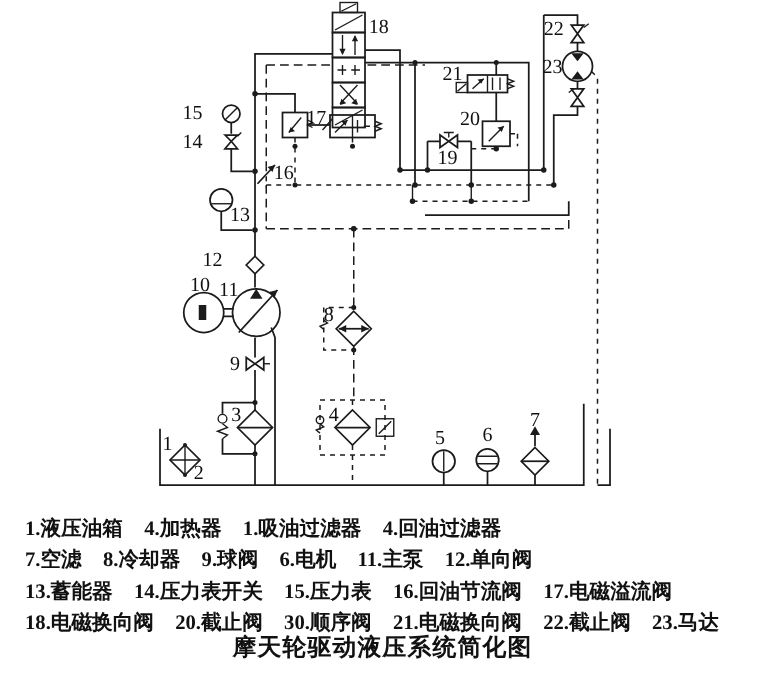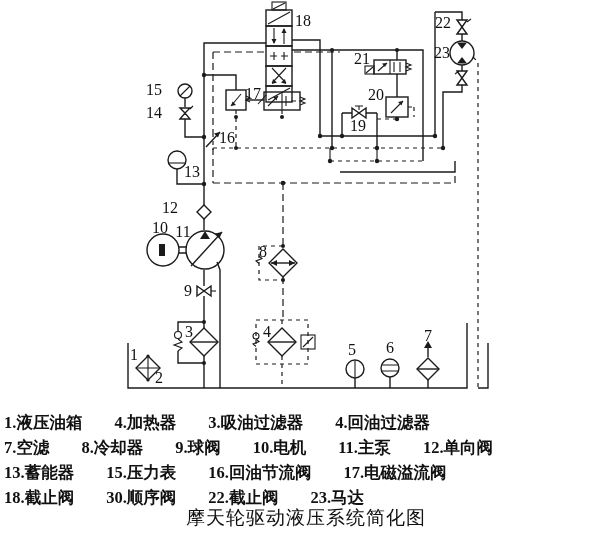--- a/index.html
+++ b/index.html
@@ -15,25 +15,25 @@
   svg .dash{fill:none;stroke:#1b1b1b;stroke-width:1.2;stroke-dasharray:7 4;}
   svg .dash2{fill:none;stroke:#1b1b1b;stroke-width:1.2;stroke-dasharray:4 4;}
   svg .fillb{fill:#1b1b1b;stroke:none;}
   svg .dot{fill:#1b1b1b;stroke:none;}
   svg text.num{font-family:"Liberation Serif",serif;font-size:16px;fill:#111;}
   .legend{
     position:absolute;left:4px;top:410px;width:604px;
     font-weight:bold;font-size:16.5px;line-height:25px;
     font-family:"Liberation Serif",serif;
   }
-  .legend-row{display:flex;gap:32px;white-space:nowrap;}
+  .legend-row{display:flex;gap:17px;white-space:nowrap;margin-left:16px;}
   .legend-item{display:inline-block;}
   .diagram-title{
     position:absolute;left:0;top:505px;width:612px;text-align:center;
-    font-weight:normal;font-size:19px;font-family:"Liberation Serif",serif;
+    font-weight:bold;font-size:19px;font-family:"Liberation Serif",serif;
     letter-spacing:1px;
   }
 </style>
 </head>
 <body>
 
 <div class="stage">
 
   <svg viewBox="0 0 612 410" width="612" height="410">
 
@@ -306,39 +306,42 @@
         <text x="362" y="64" text-anchor="middle" class="num">21</text>
         <text x="443" y="28" text-anchor="middle" class="num">22</text>
         <text x="442" y="58" text-anchor="middle" class="num">23</text>
       </g>
   </svg>
 
   <div class="legend" id="legend">
       <div class="legend-row">
         <span class="legend-item">1.液压油箱</span>
         <span class="legend-item">4.加热器</span>
-        <span class="legend-item">3.吸油过滤器</span>
+        <span class="legend-item">1.吸油过滤器</span>
         <span class="legend-item">4.回油过滤器</span>
       </div>
       <div class="legend-row">
         <span class="legend-item">7.空滤</span>
         <span class="legend-item">8.冷却器</span>
         <span class="legend-item">9.球阀</span>
-        <span class="legend-item">10.电机</span>
+        <span class="legend-item">6.电机</span>
         <span class="legend-item">11.主泵</span>
         <span class="legend-item">12.单向阀</span>
       </div>
       <div class="legend-row">
         <span class="legend-item">13.蓄能器</span>
+        <span class="legend-item">14.压力表开关</span>
         <span class="legend-item">15.压力表</span>
         <span class="legend-item">16.回油节流阀</span>
         <span class="legend-item">17.电磁溢流阀</span>
       </div>
       <div class="legend-row">
-        <span class="legend-item">18.截止阀</span>
+        <span class="legend-item">18.电磁换向阀</span>
+        <span class="legend-item">20.截止阀</span>
         <span class="legend-item">30.顺序阀</span>
+        <span class="legend-item">21.电磁换向阀</span>
         <span class="legend-item">22.截止阀</span>
         <span class="legend-item">23.马达</span>
       </div>
     </div>
 
   <div class="diagram-title">摩天轮驱动液压系统简化图</div>
 </div>
 
 </body></html>

